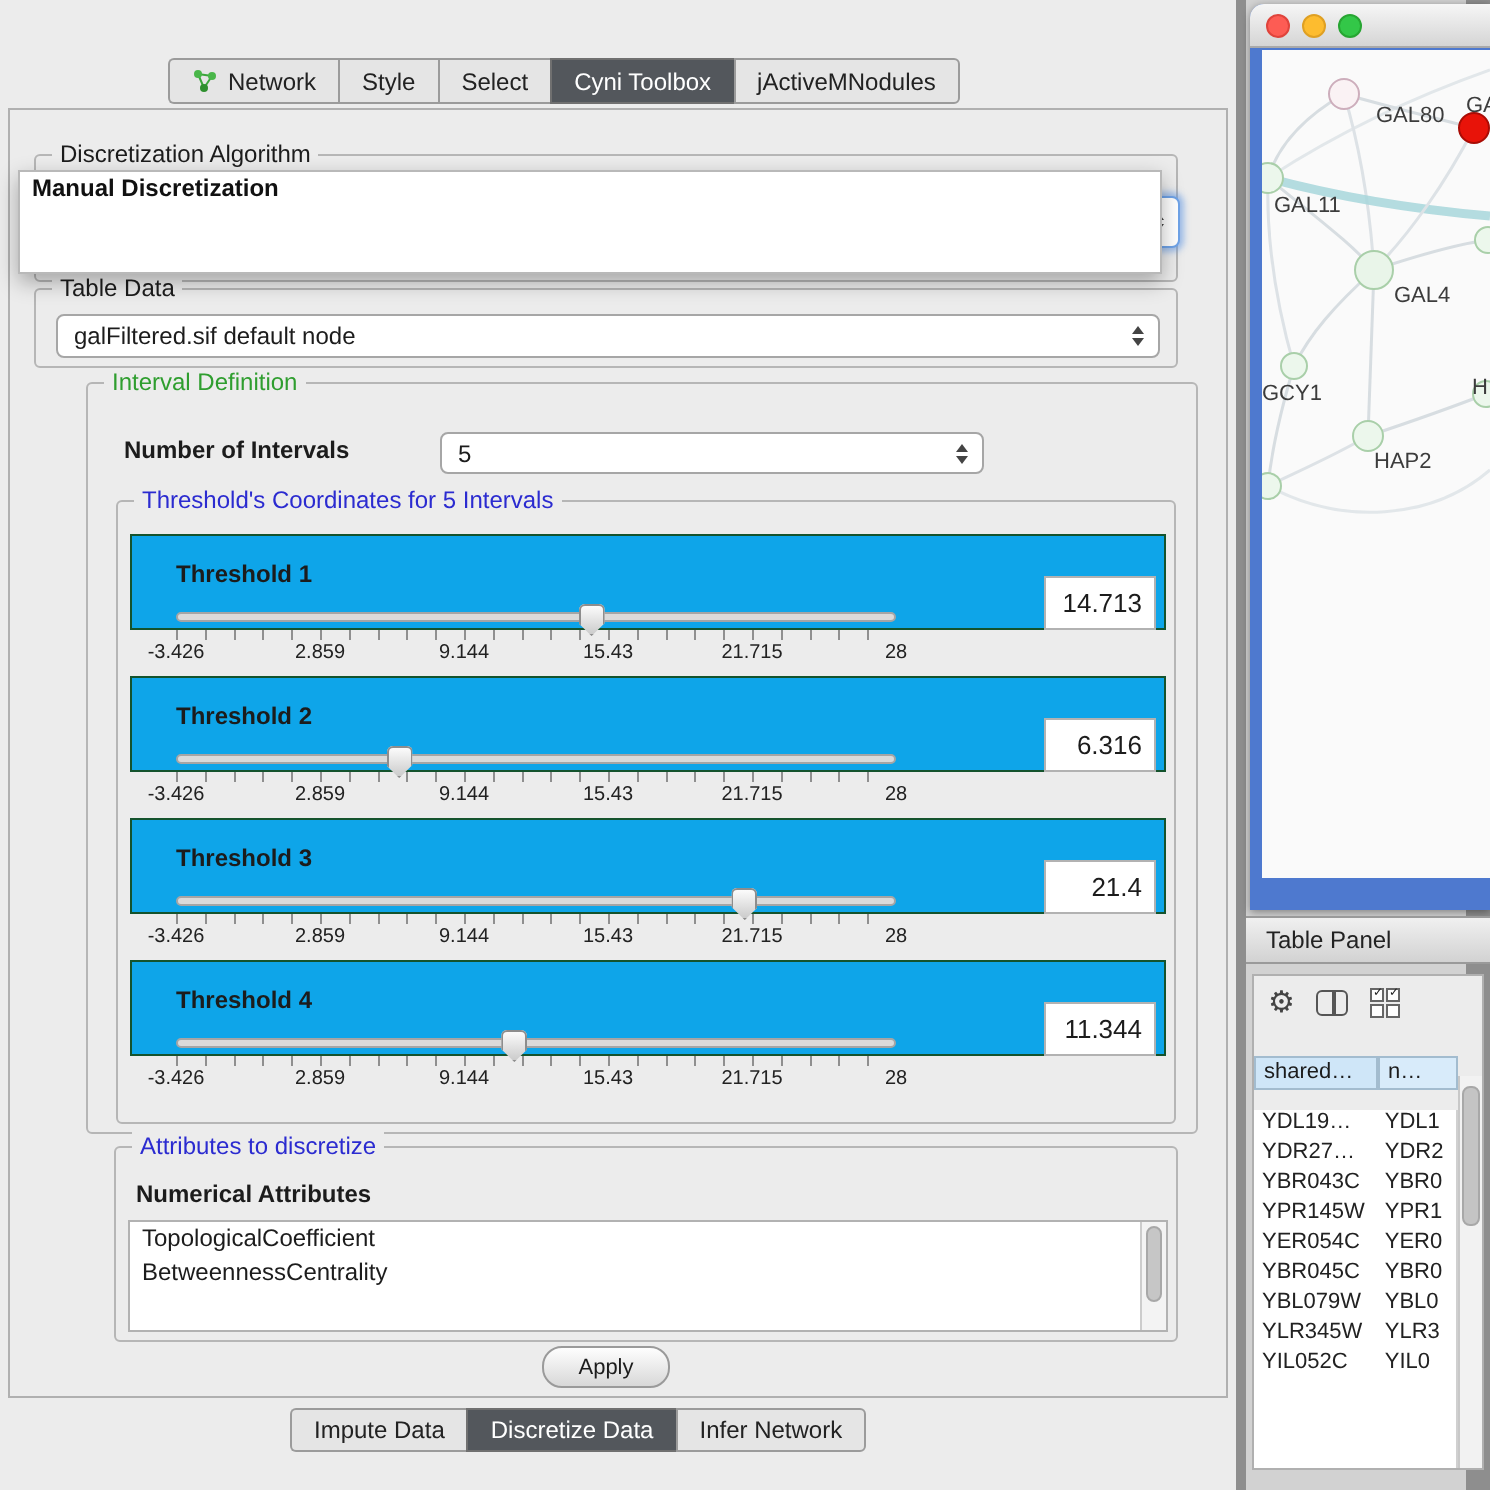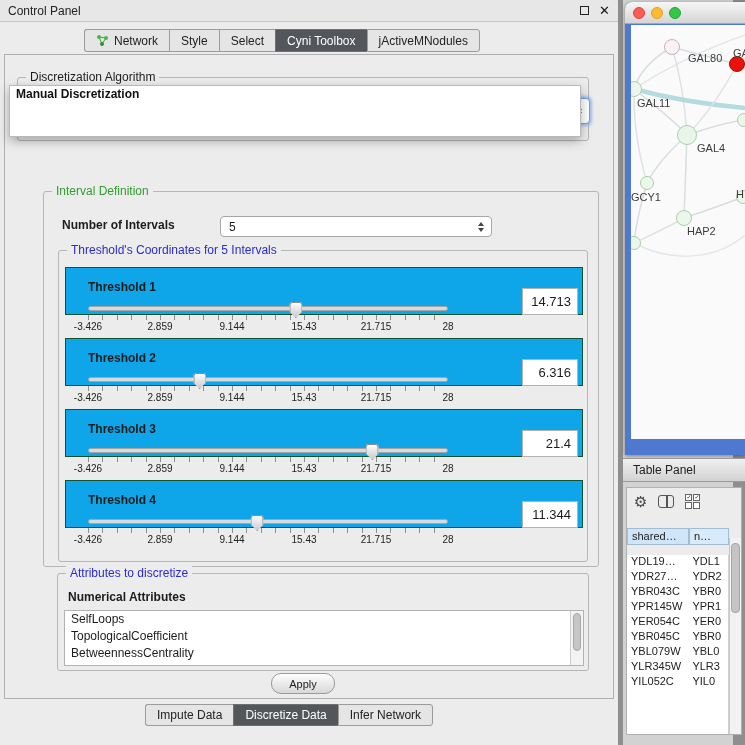--- a/index.html
+++ b/index.html
@@ -123,27 +123,20 @@
              border-left:1px solid #c8c8c8; }
   .vscroll .thumb { position:absolute; left:1px; top:5px; width:9px; height:70px;
                     background:#c4c4c4; border:1px solid #a8a8a8; border-radius:4px; }
   .bold { font-weight:bold; }
 </style>
 </head>
 <body style="--tab-selected: #53575c; --green-label: #2f9e2f; --blue-label: #2b2bd0; --net-blue: #4e79cf; --focus-blue: #6fa3e8;">
 
 <div class="left-panel">
 
-  <div class="titlebar">
-    <span class="ttl">Control Panel</span>
-    <span class="tb-icons">
-      <span class="float-ic"></span>
-      <span class="close-ic">✕</span>
-    </span>
-  </div>
 
   <div class="tabrow">
     <div class="tab">
       <svg width="13" height="13" viewBox="0 0 13 13">
         <line x1="3" y1="3" x2="10" y2="4" stroke="#3aa53a" stroke-width="1"></line>
         <line x1="3" y1="3" x2="6" y2="10" stroke="#3aa53a" stroke-width="1"></line>
         <line x1="10" y1="4" x2="6" y2="10" stroke="#3aa53a" stroke-width="1"></line>
         <circle cx="3" cy="3" r="2" fill="#49b649"></circle>
         <circle cx="10" cy="4" r="2" fill="#49b649"></circle>
         <circle cx="6" cy="10" r="2" fill="#2e8f2e"></circle>
@@ -174,20 +167,30 @@
             <i class="up"></i>
             <i class="down"></i>
           </span>
       </div>
     </div>
 
     <div class="dropdown">
       <div class="dd-item bold">Manual Discretization</div>
     </div>
 
+    <div class="groupbox" style="left:12px;top:89px;width:572px;height:40px;">
+      <span class="grouplabel">Table Data</span>
+      <div class="combo" style="left:10px;top:12px;width:552px;height:22px;">
+        <span>galFiltered.sif default node</span>
+        <span class="arrows">
+            <i class="up"></i>
+            <i class="down"></i>
+          </span>
+      </div>
+    </div>
 
     <div class="groupbox" style="left:38px;top:136px;width:556px;height:376px;">
       <span class="grouplabel green">Interval Definition</span>
 
       <div class="bold" style="position:absolute;left:18px;top:26px;">Number of Intervals</div>
       <div class="combo" style="left:176px;top:24px;width:272px;height:21px;">
         <span>5</span>
         <span class="arrows">
             <i class="up"></i>
             <i class="down"></i>
@@ -269,21 +272,20 @@
           <div class="valuebox">11.344</div>
         </div>
 
       </div>
     </div>
 
     <div class="groupbox" style="left:52px;top:518px;width:532px;height:98px;">
       <span class="grouplabel blue">Attributes to discretize</span>
       <div class="bold" style="position:absolute;left:10px;top:16px;text-align:right;">Numerical Attributes</div>
       <div class="listbox" style="left:6px;top:36px;width:520px;height:56px;">
-        <div class="li">SelfLoops</div>
         <div class="li">TopologicalCoefficient</div>
         <div class="li">BetweennessCentrality</div>
         <div class="sb">
             <div class="thumb" style="height:38px;"></div>
           </div>
       </div>
     </div>
 
     <div class="btn" style="left:266px;top:618px;width:64px;height:21px;">Apply</div>
   </div>

